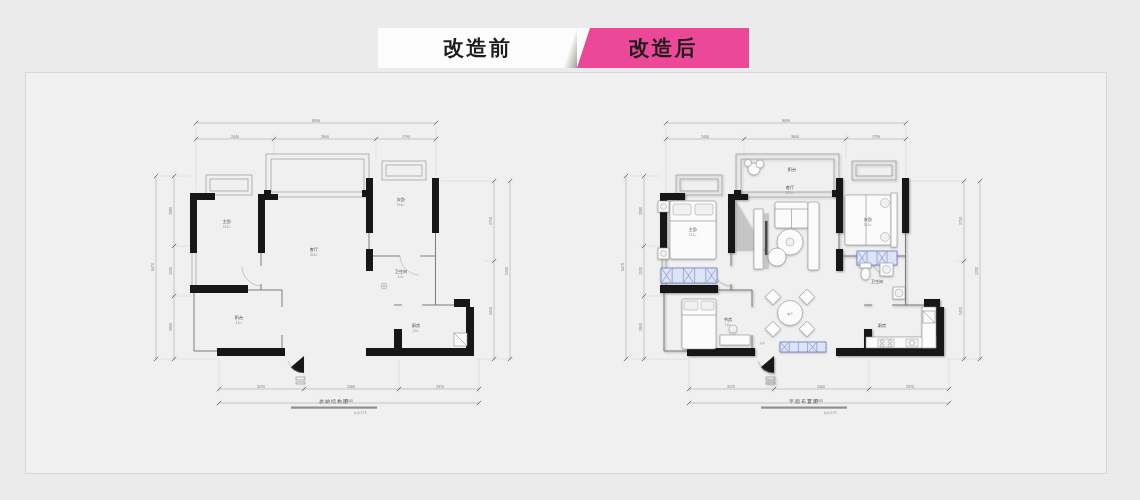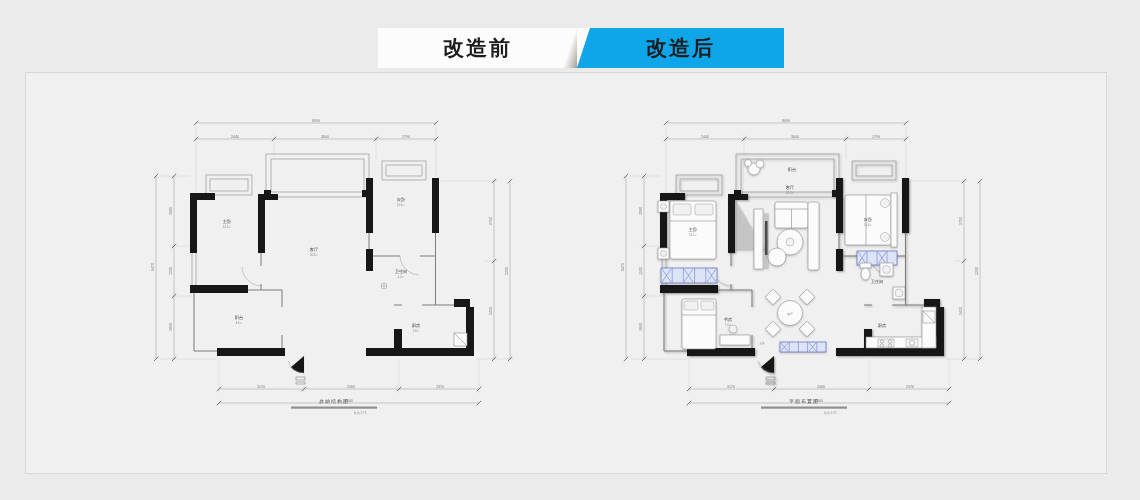--- a/index.html
+++ b/index.html
@@ -6,21 +6,21 @@
   body{
     width:1140px;height:500px;overflow:hidden;position:relative;
     background:#ebebeb;
     font-family:"Liberation Sans","DejaVu Sans",sans-serif;
   }
   
   .tabbar{position:absolute;left:0;top:28px;height:40px;width:1140px;}
   .tab{position:absolute;top:0;height:40px;display:flex;align-items:center;justify-content:center;
        font-size:21px;font-weight:600;letter-spacing:2px;color:#1d1d1d;cursor:pointer;}
   .tab-before{left:378px;width:199px;background:#fcfcfc;}
-  .tab-after{left:577px;width:207px;background:#0ea5e9;}
+  .tab-after{left:577px;width:172px;background:#ec4899;}
   .tab-shadow{position:absolute;left:563px;top:0;width:14px;height:40px;
        transform:skewX(-18deg);transform-origin:bottom right;
        background:linear-gradient(to right,rgba(0,0,0,0),rgba(40,32,4,.42));}
   .tab-notch{position:absolute;left:577px;top:0;width:0;height:0;
        border-top:40px solid #fcfcfc;border-right:13px solid transparent;}
   
   .panel{position:absolute;left:25px;top:72px;width:1082px;height:402px;
        background:#f0f0f0;border:1px solid #d7d7d7;box-sizing:border-box;}
   .plan{position:absolute;top:28px;width:380px;height:320px;}
   .plan-before{left:118px;}

